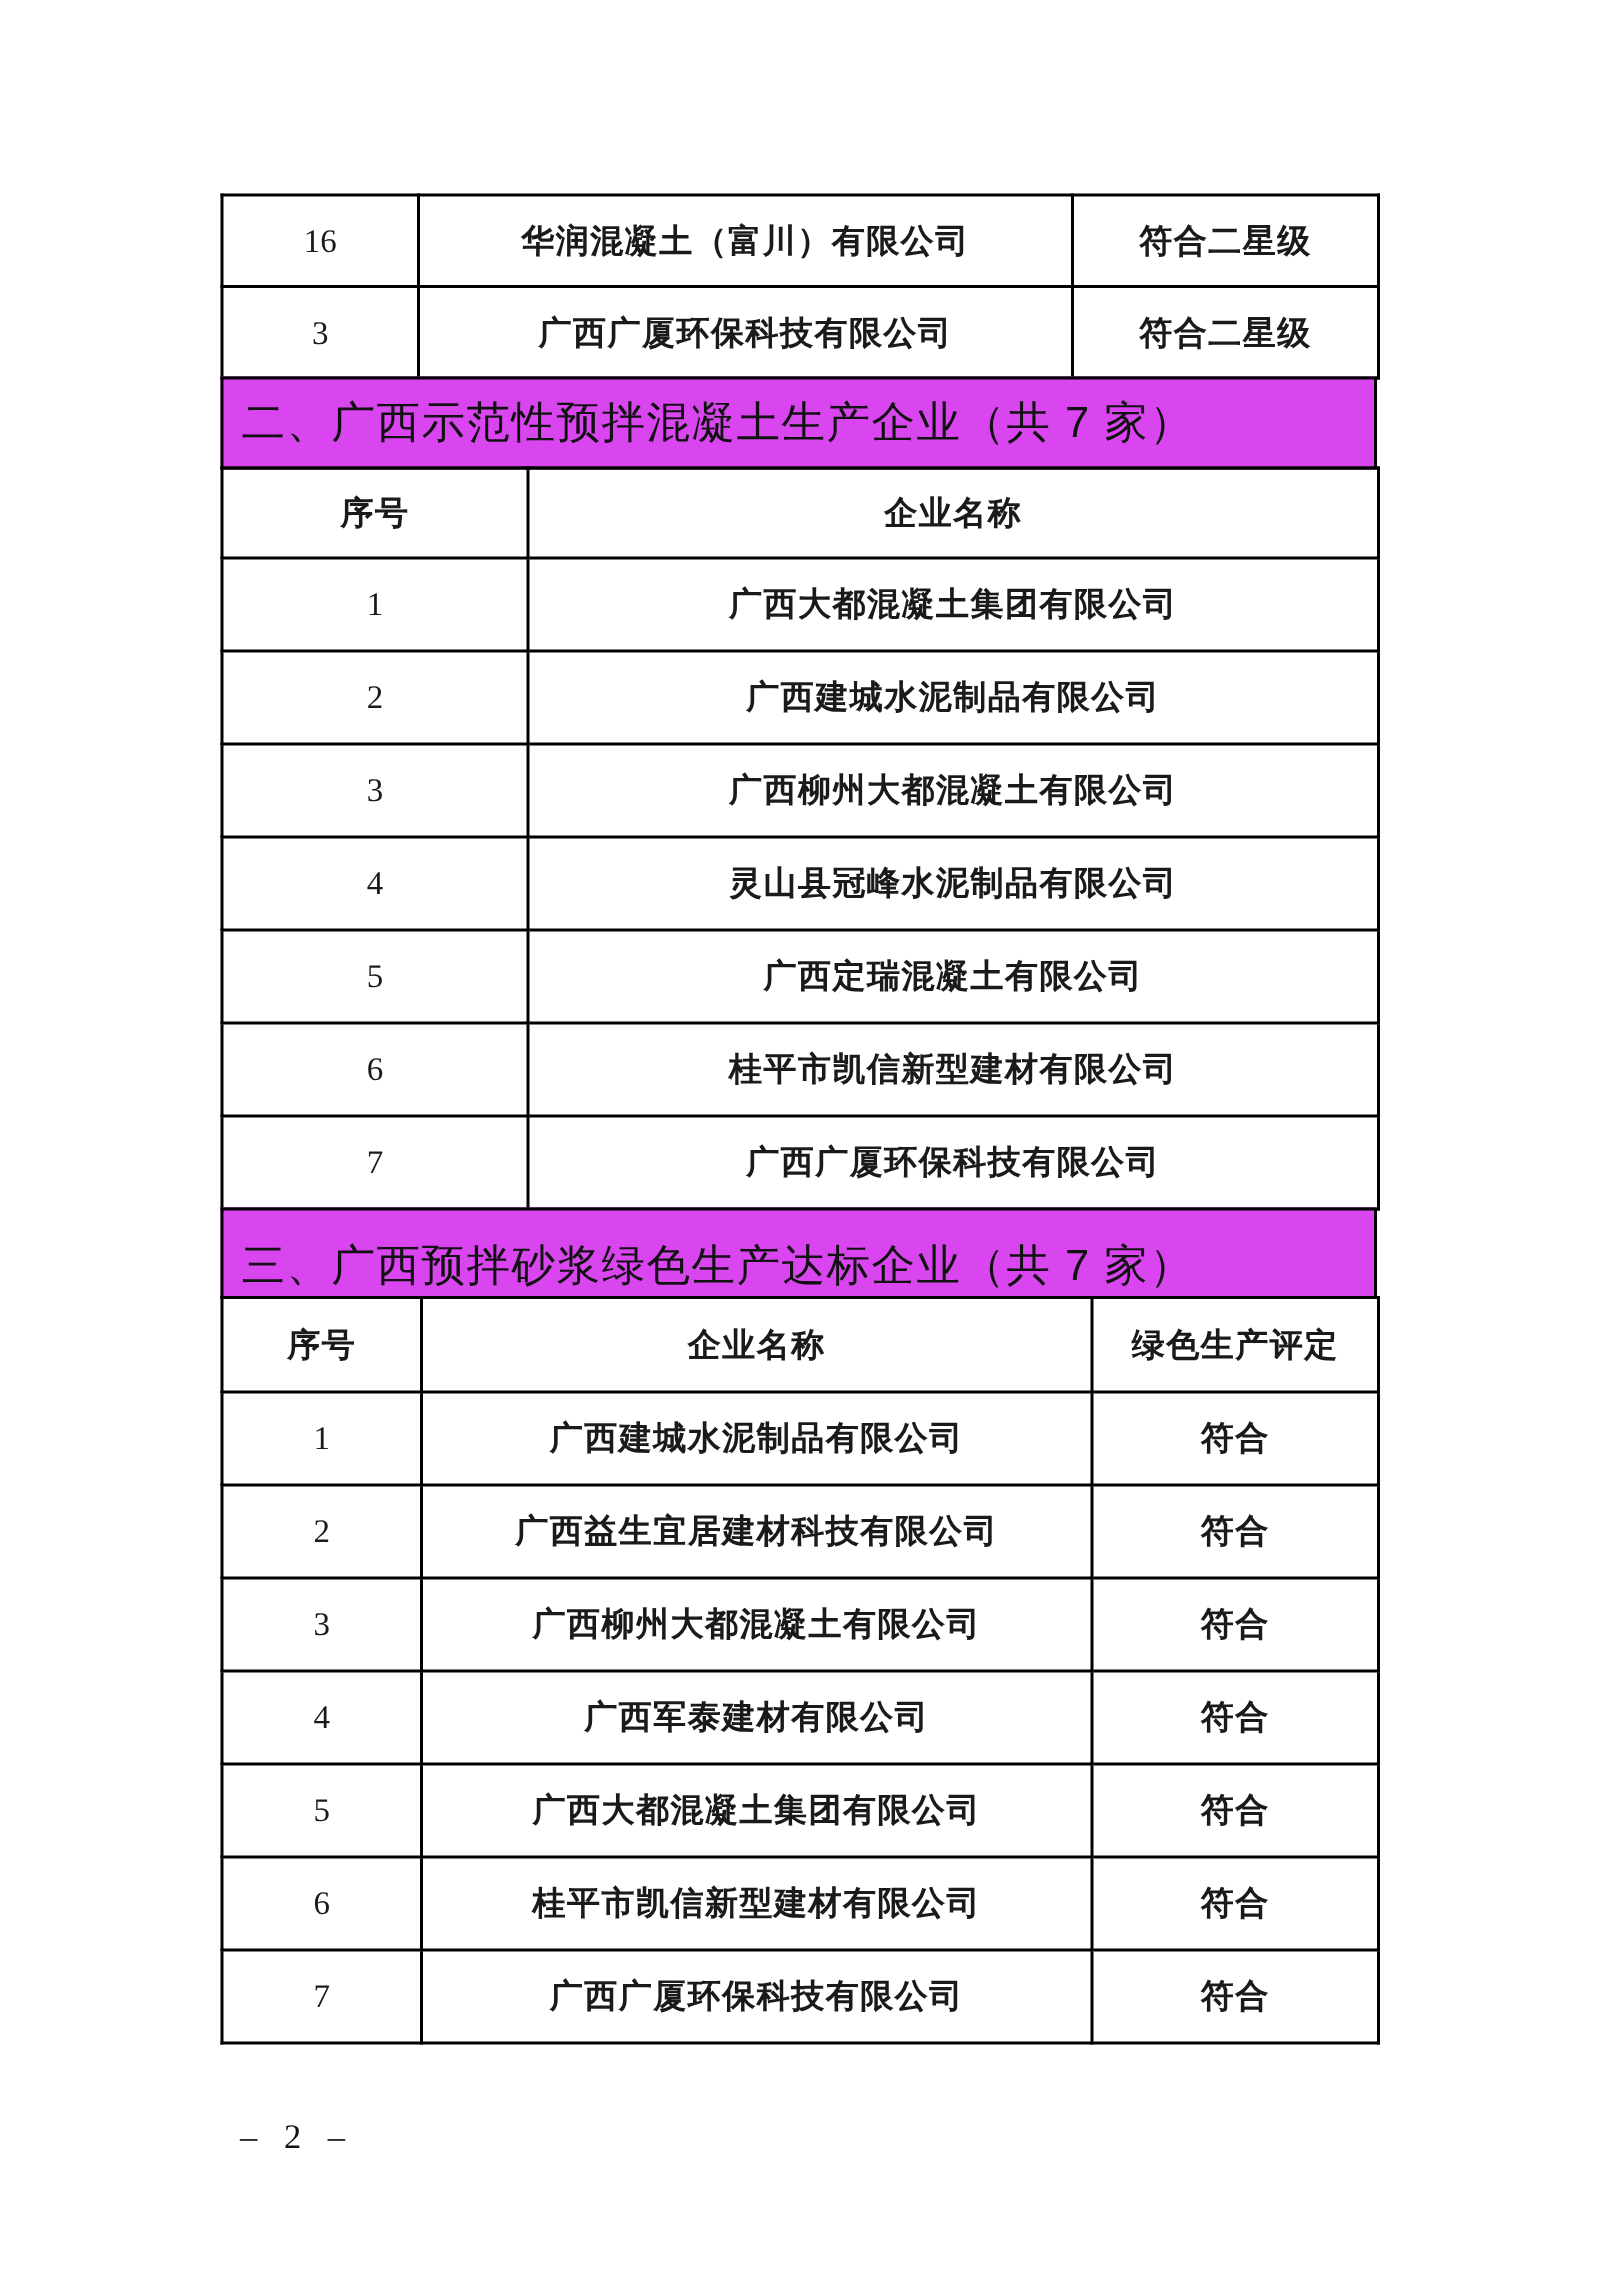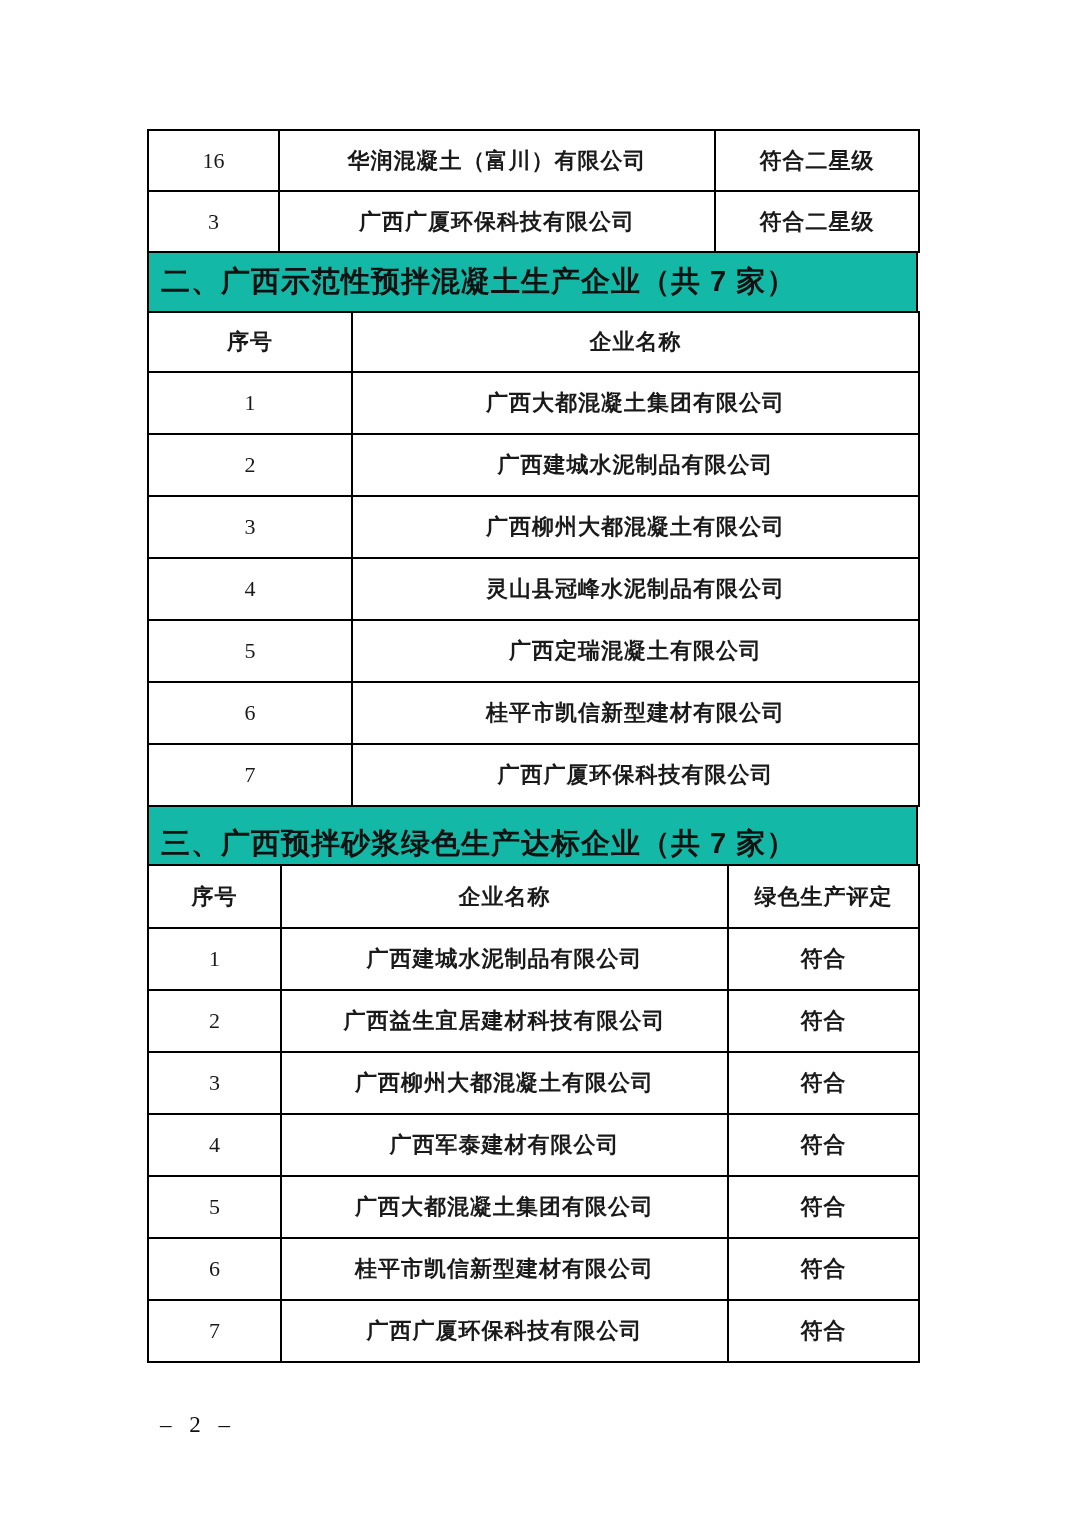--- a/index.html
+++ b/index.html
@@ -60,25 +60,25 @@
   .r615 { height: 62px; }
   .r63  { height: 63px; }
   .band {
     box-sizing: border-box;
     border: 2px solid #000;
     height: 62px;
     display: flex;
     align-items: center;
     padding-left: 12px;
     font-family: "Liberation Sans", "DejaVu Sans", sans-serif;
-    font-weight: bold;
+    font-weight: normal;
     font-size: 29px;
     letter-spacing: 1px;
     color: #111;
-    background: #14b8a6;
+    background: #d946ef;
   }
   .band3 { height: 61px; align-items: flex-end; }
   .pageno {
     position: absolute;
     left: 160px;
     top: 1412px;
     font-size: 23px;
     letter-spacing: 6px;
     font-family: "Liberation Serif", "DejaVu Serif", serif;
     color: #111;

